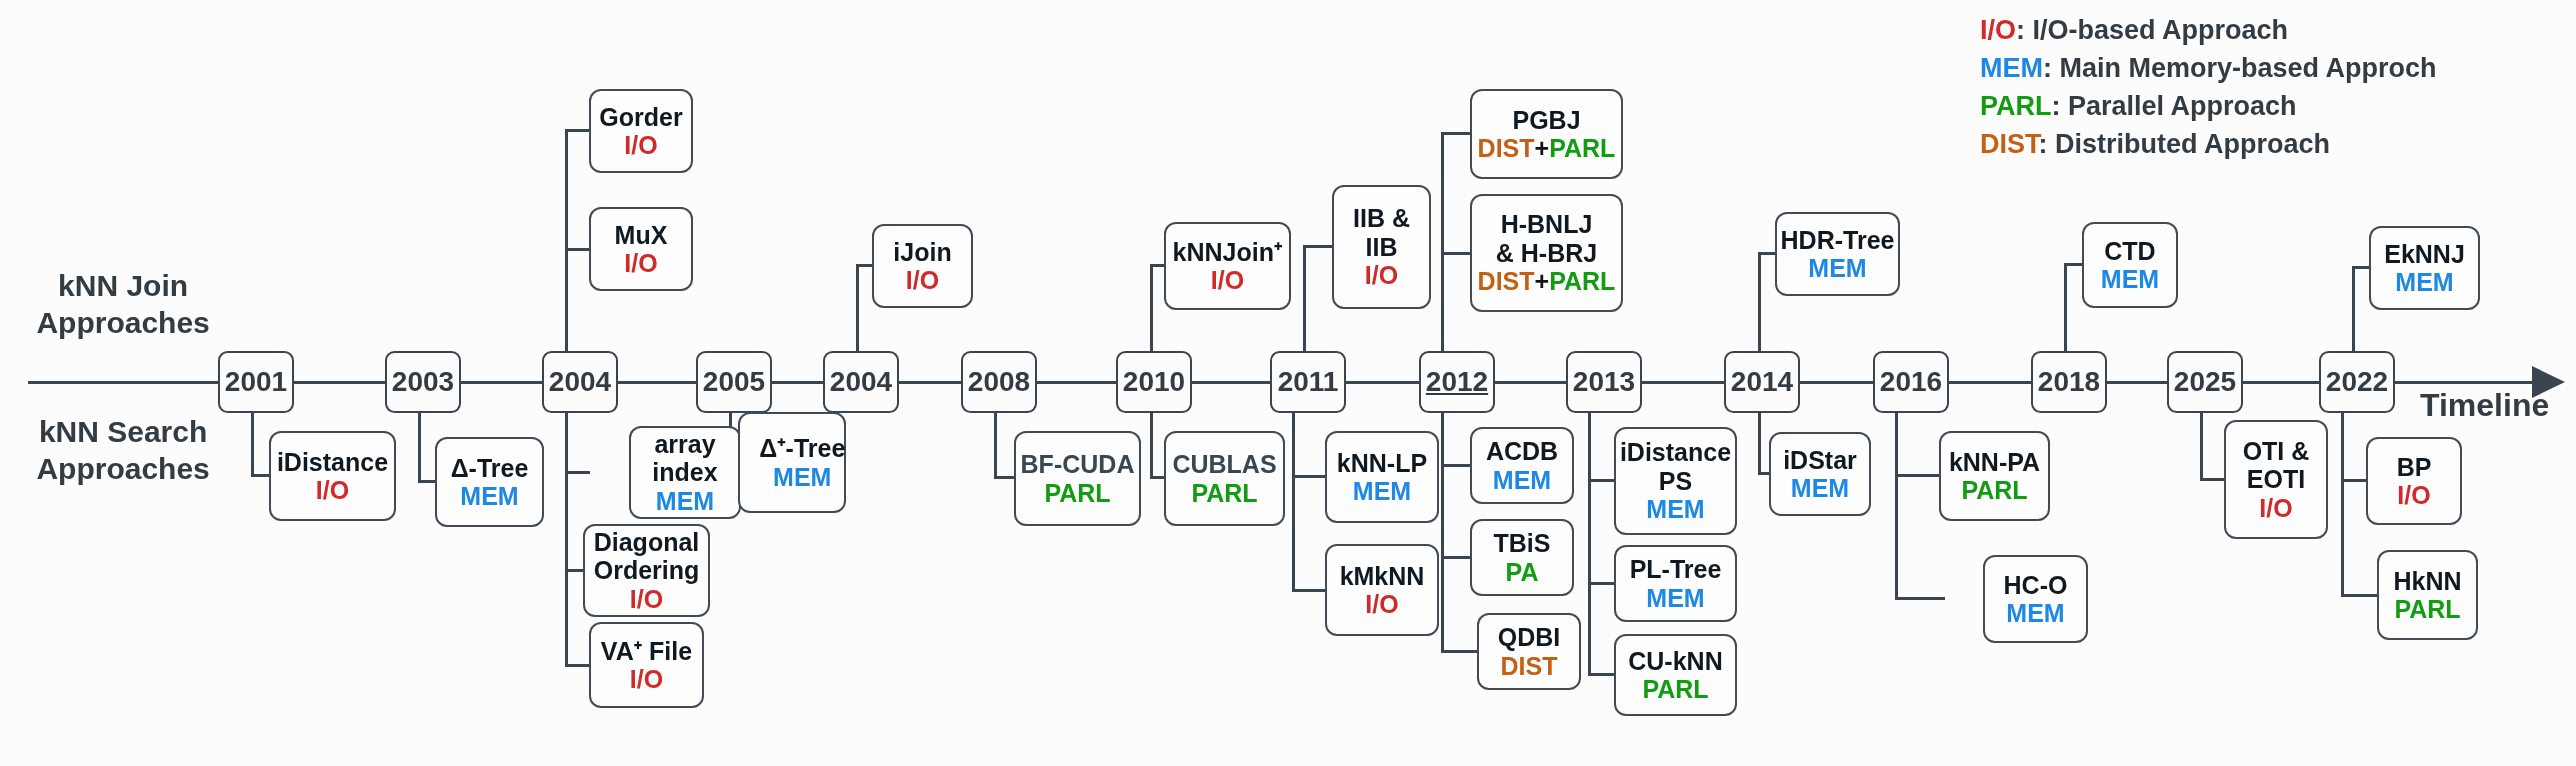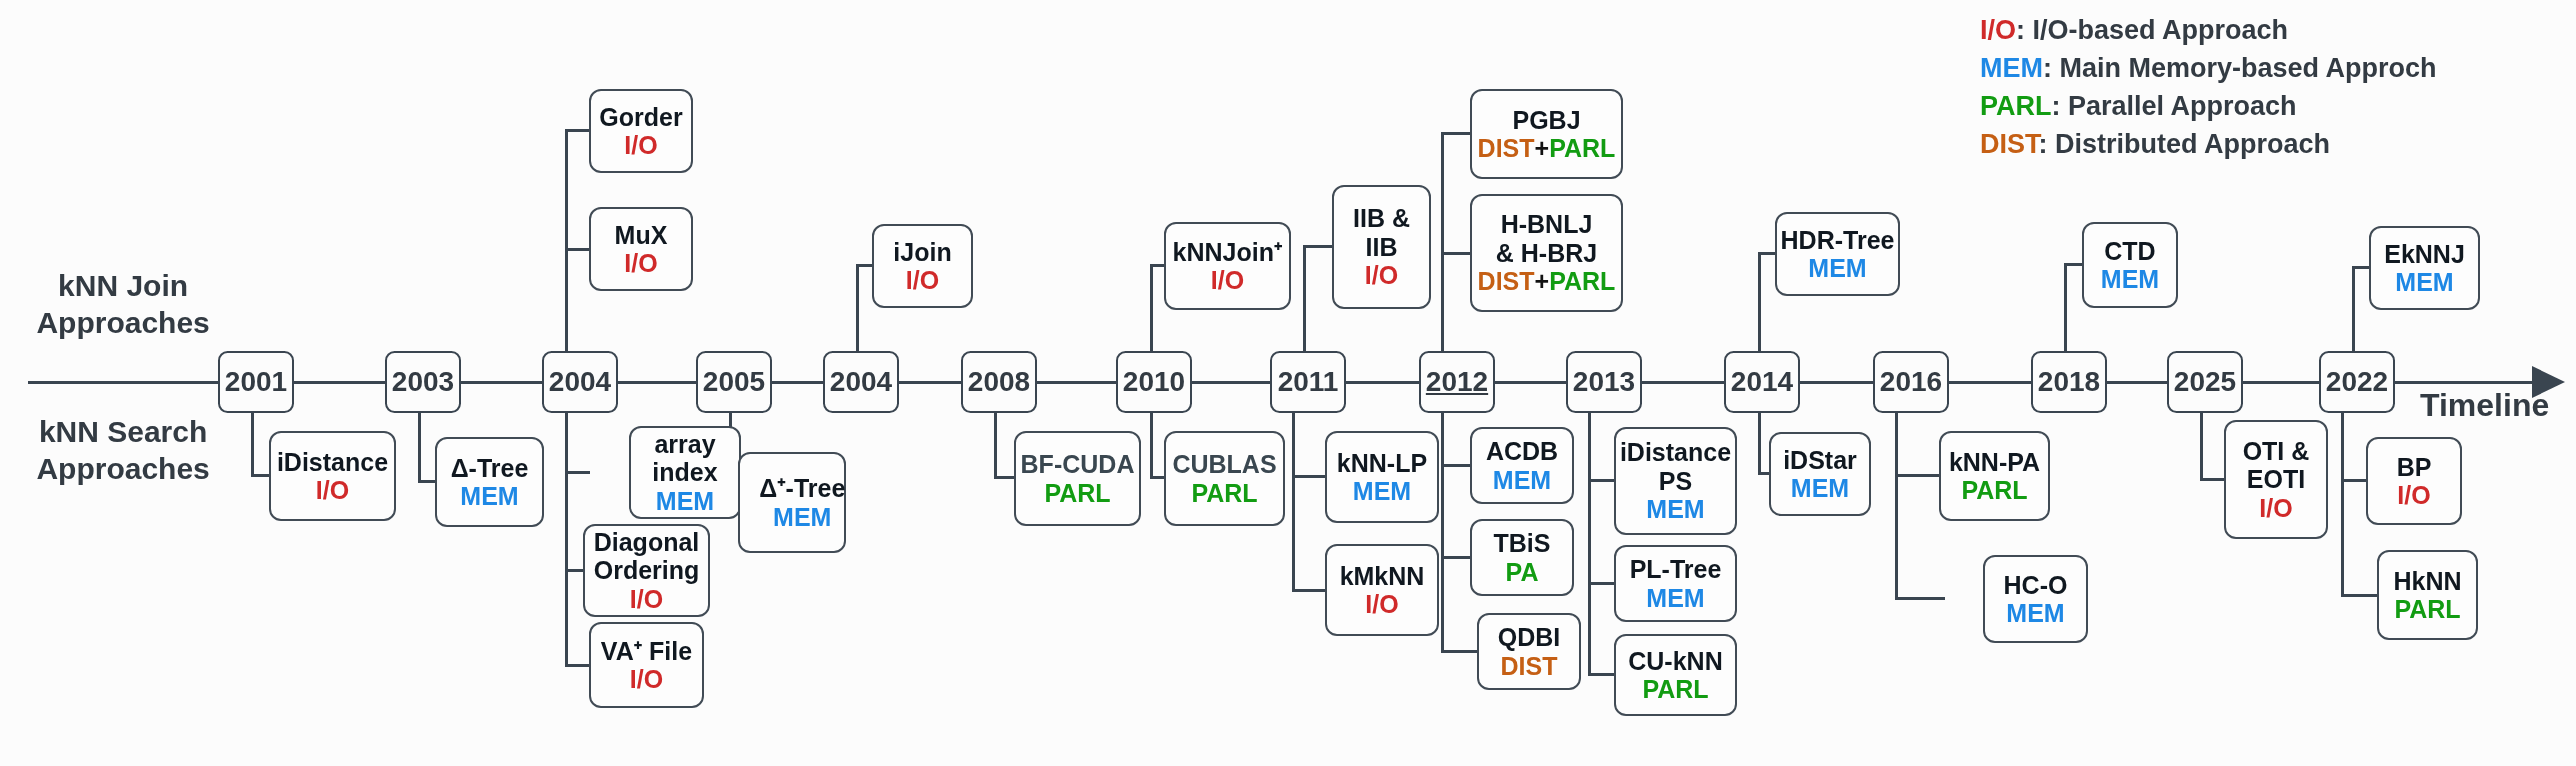--- a/index.html
+++ b/index.html
@@ -195,21 +195,21 @@
       </div>
       <div class="node" style="left: 583px; top: 524px; width: 127px; height: 93px;">
         <div class="node-title">Diagonal</div>
         <div class="node-title">Ordering</div>
         <div class="node-tag"><span style="color: rgb(208, 42, 42);">I/O</span></div>
       </div>
       <div class="node" style="left: 589px; top: 622px; width: 115px; height: 86px;">
         <div class="node-title">VA⁺ File</div>
         <div class="node-tag"><span style="color: rgb(208, 42, 42);">I/O</span></div>
       </div>
-      <div class="node" style="left: 738px; top: 452px; width: 108px; height: 101px; padding-left: 24px;">
+      <div class="node" style="left: 738px; top: 412px; width: 108px; height: 101px; padding-left: 24px;">
         <div class="node-title">Δ⁺-Tree</div>
         <div class="node-tag"><span style="color: rgb(30, 136, 229);">MEM</span></div>
       </div>
       <div class="node" style="left: 1014px; top: 431px; width: 127px; height: 95px;">
         <div class="node-title muted">BF-CUDA</div>
         <div class="node-tag"><span style="color: rgb(18, 156, 18);">PARL</span></div>
       </div>
       <div class="node" style="left: 1164px; top: 431px; width: 121px; height: 95px;">
         <div class="node-title muted">CUBLAS</div>
         <div class="node-tag"><span style="color: rgb(18, 156, 18);">PARL</span></div>

